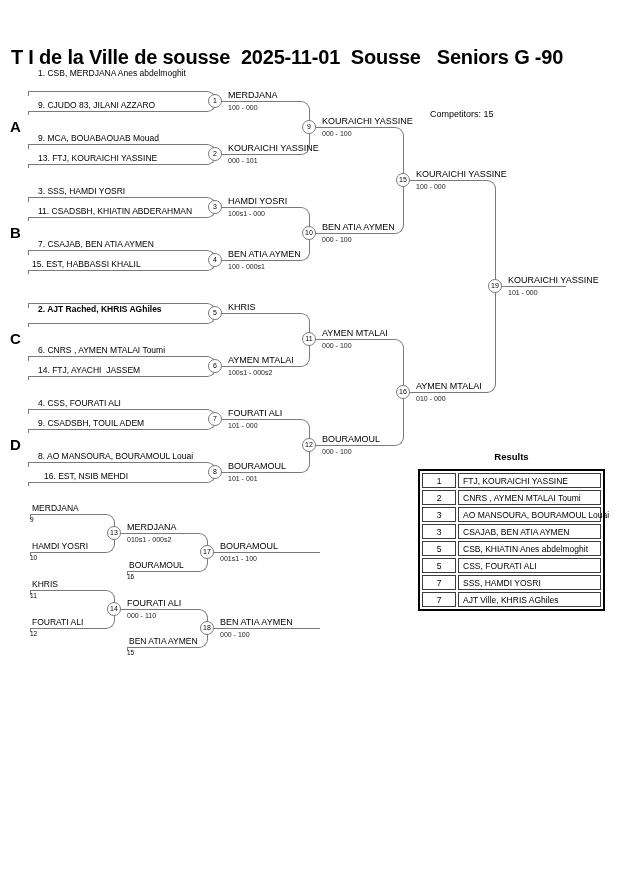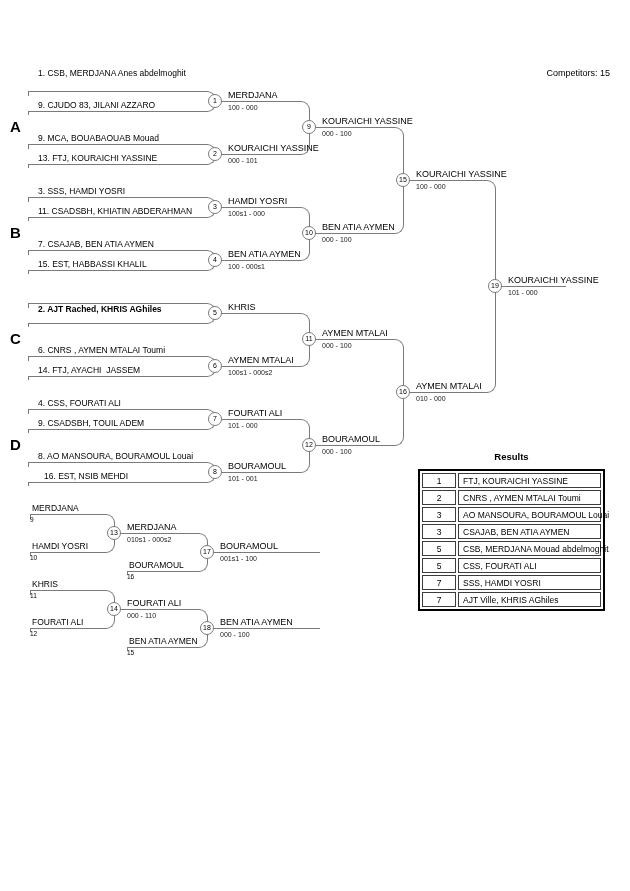--- a/index.html
+++ b/index.html
@@ -1,20 +1,20 @@
 <!DOCTYPE html>
 <html><head>
 <meta charset="utf-8">
 <style>
   html,body{margin:0;padding:0;background:#fff;}
   #sheet{position:relative;width:630px;height:891px;background:#ffffff;overflow:hidden;
          font-family:"Liberation Sans",sans-serif;color:#000;}
   .t{position:absolute;white-space:pre;z-index:2;}
   .title{font-size:20px;font-weight:bold;letter-spacing:-0.2px;}
-  .competitors{font-size:9px;text-align:right;}
+  .competitors{font-size:9px;text-align:left;margin-top:41px;}
   .grp{font-size:15px;font-weight:bold;line-height:18px;}
   .seed{font-size:8.5px;line-height:10px;}
   .wlabel{font-size:9px;line-height:10px;}
   .score{font-size:7px;line-height:9px;color:#1a1a1a;}
   .sub{font-size:6.5px;line-height:7px;color:#000;}
   .conn{position:absolute;border:0 solid #7a7a7a;z-index:1;}
   .ct{border-top-width:1px;border-right-width:1px;border-top-right-radius:9px;}
   .cb{border-bottom-width:1px;border-right-width:1px;border-bottom-right-radius:9px;}
   .hl{border-top-width:1px;}
   .seedline.ct::after{content:"";position:absolute;left:0;top:0;width:1px;height:4px;background:#7a7a7a;}
@@ -29,20 +29,21 @@
         padding:1px 4px;overflow:visible;white-space:nowrap;}
   table.results th{font-weight:bold;text-align:center;}
   td.pos{text-align:center;}
   col.cpos{width:34px;}
 </style>
 </head>
 <body>
 
 <div id="sheet">
 
+  <div class="t title" style="left:11px;top:46px;">T I de la Ville de sousse  2025-11-01  Sousse   Seniors G -90</div>
   <div class="t competitors" style="left:430px;top:68px;width:180px;">Competitors: 15</div>
 
   <div class="t grp" style="left:10px;top:118px;">A</div>
   <div class="t grp" style="left:10px;top:224px;">B</div>
   <div class="t grp" style="left:10px;top:330px;">C</div>
   <div class="t grp" style="left:10px;top:436px;">D</div>
 
   <div class="t seed" style="left:38px;top:68px;">1. CSB, MERDJANA Anes abdelmoghit</div>
   <div class="conn ct seedline" style="left:28px;top:91px;width:187px;height:10px;"></div>
   <div class="t seed" style="left:38px;top:100px;">9. CJUDO 83, JILANI AZZARO</div>
@@ -65,21 +66,21 @@
   <div class="conn ct seedline" style="left:28px;top:197px;width:187px;height:10px;"></div>
   <div class="t seed" style="left:38px;top:206px;">11. CSADSBH, KHIATIN ABDERAHMAN</div>
   <div class="conn cb seedline" style="left:28px;top:207px;width:187px;height:10px;"></div>
   <div class="circle" style="left:208px;top:200px;">3</div>
   <div class="conn ct" style="left:221px;top:207px;width:88px;height:26px;"></div>
   <div class="t wlabel" style="left:228px;top:196px;">HAMDI YOSRI</div>
   <div class="t score" style="left:228px;top:209px;">100s1 - 000</div>
 
   <div class="t seed" style="left:38px;top:239px;">7. CSAJAB, BEN ATIA AYMEN</div>
   <div class="conn ct seedline" style="left:28px;top:250px;width:187px;height:10px;"></div>
-  <div class="t seed" style="left:38px;top:259px;">15. EST, HABBASSI KHALIL</div>
+  <div class="t seed" style="left:32px;top:259px;">15. EST, HABBASSI KHALIL</div>
   <div class="conn cb seedline" style="left:28px;top:260px;width:187px;height:10px;"></div>
   <div class="circle" style="left:208px;top:253px;">4</div>
   <div class="conn cb" style="left:221px;top:233px;width:88px;height:27px;"></div>
   <div class="t wlabel" style="left:228px;top:249px;">BEN ATIA AYMEN</div>
   <div class="t score" style="left:228px;top:262px;">100 - 000s1</div>
 
   <div class="t seed" style="left:38px;top:304px;font-weight:bold;">2. AJT Rached, KHRIS AGhiles</div>
   <div class="conn ct seedline" style="left:28px;top:303px;width:187px;height:10px;"></div>
   <div class="t seed" style="left:38px;top:312px;"></div>
   <div class="conn cb seedline" style="left:28px;top:313px;width:187px;height:10px;"></div>
@@ -212,21 +213,21 @@
     <tr>
       <td class="pos">3</td>
       <td class="name">AO MANSOURA, BOURAMOUL Louai</td>
     </tr>
     <tr>
       <td class="pos">3</td>
       <td class="name">CSAJAB, BEN ATIA AYMEN</td>
     </tr>
     <tr>
       <td class="pos">5</td>
-      <td class="name">CSB, MERDJANA Mouad abdelmoghit</td>
+      <td class="name">CSB, KHIATIN Anes abdelmoghit</td>
     </tr>
     <tr>
       <td class="pos">5</td>
       <td class="name">CSS, FOURATI ALI</td>
     </tr>
     <tr>
       <td class="pos">7</td>
       <td class="name">SSS, HAMDI YOSRI</td>
     </tr>
     <tr>

